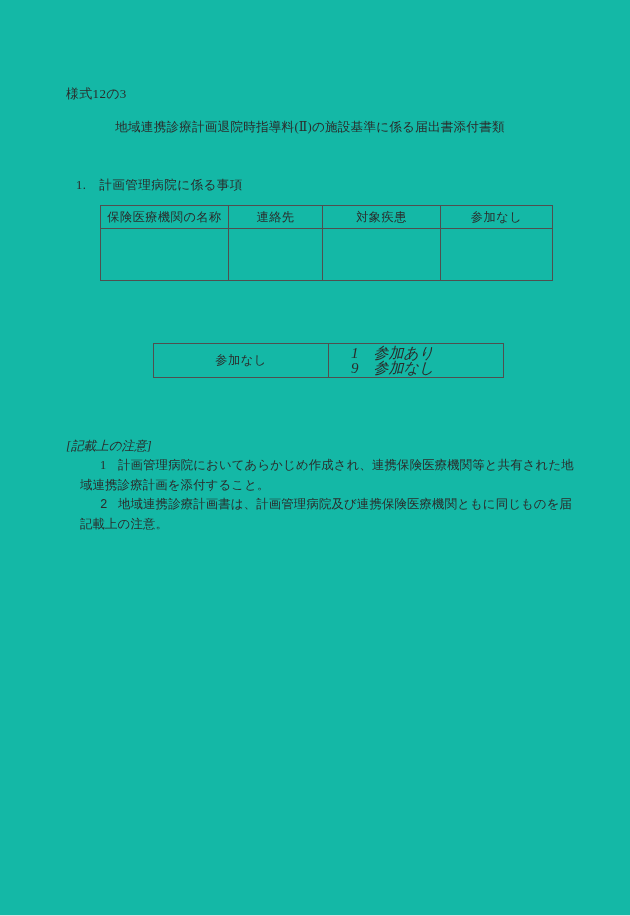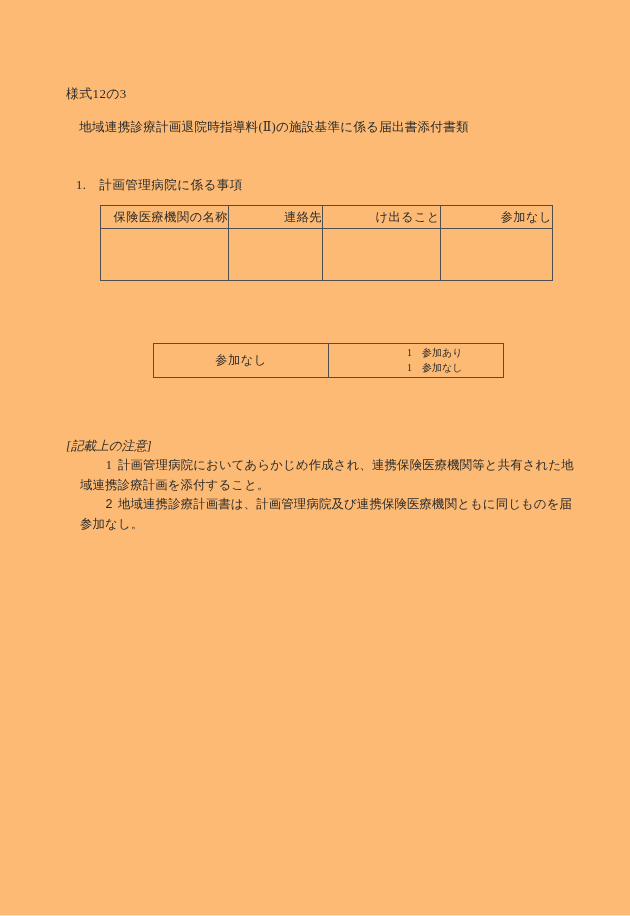--- a/index.html
+++ b/index.html
@@ -4,40 +4,41 @@
 <style>
   html, body {
     margin: 0;
     padding: 0;
     background: #ffffff;
   }
   .page {
     position: relative;
     width: 630px;
     height: 916px;
-    background: #fdba74;
+    background: #14b8a6;
     font-family: "Liberation Serif", "DejaVu Serif", serif;
     color: #2b2b2b;
     overflow: hidden;
   }
   .abs { position: absolute; }
 
   .form-number {
     left: 66px;
     top: 85px;
     font-size: 13px;
     letter-spacing: 0.3px;
   }
   .doc-title {
     left: 0;
     width: 548px;
     top: 119px;
     text-align: center;
     font-size: 12.6px;
     letter-spacing: 0.2px;
+    padding-left: 36px;
   }
   .section-heading {
     left: 76px;
     font-size: 12.6px;
     letter-spacing: 0.4px;
   }
   .sec1-heading { top: 177px; }
   .sec2-heading { top: 321px; }
 
   table {
@@ -51,21 +52,21 @@
   }
 
   .table1 {
     left: 100px;
     top: 205px;
     width: 452px;
   }
   .table1 th {
     height: 22px;
     font-size: 12.2px;
-    text-align: right;
+    text-align: center;
     vertical-align: middle;
     letter-spacing: 0.5px;
   }
   .table1 td.empty-cell {
     height: 51px;
   }
 
   .table2 {
     left: 153px;
     top: 343px;
@@ -74,36 +75,36 @@
   .table2 td {
     height: 33px;
     vertical-align: middle;
   }
   .table2 .label-cell {
     text-align: center;
     font-size: 12.2px;
     letter-spacing: 0.6px;
   }
   .table2 .options-cell {
-    padding-left: 78px;
-    font-size: 10px;
+    padding-left: 22px;
+    font-size: 15px;
     line-height: 14.6px;
+    font-style: italic;
   }
 
   .notes-heading {
     left: 66px;
     top: 438px;
     font-size: 12.6px;
     font-style: italic;
   }
   .note-line {
     font-size: 12.4px;
     letter-spacing: 0.15px;
     white-space: nowrap;
-    text-align: center;
   }
   .note-first { left: 100px; }
   .note-cont  { left: 80px; }
   .nl1 { top: 457px; }
   .nl2 { top: 477px; }
   .nl3 { top: 496px; font-family: Liberation Mono, monospace; }
   .nl4 { top: 516px; }
   .note-num {
     display: inline-block;
     width: 18px;
@@ -132,21 +133,21 @@
     <colgroup>
       <col style="width:128px">
       <col style="width:94px">
       <col style="width:118px">
       <col style="width:112px">
     </colgroup>
     <thead>
       <tr>
         <th>保険医療機関の名称</th>
         <th>連絡先</th>
-        <th>け出ること</th>
+        <th>対象疾患</th>
         <th>参加なし</th>
       </tr>
     </thead>
     <tbody>
       <tr>
         <td class="empty-cell"></td>
         <td class="empty-cell"></td>
         <td class="empty-cell"></td>
         <td class="empty-cell"></td>
       </tr>
@@ -157,33 +158,33 @@
   <table class="abs table2">
     <colgroup>
       <col style="width:175px">
       <col style="width:175px">
     </colgroup>
     <tbody>
       <tr>
         <td class="label-cell">参加なし</td>
         <td class="options-cell">
           <div>1　参加あり</div>
-          <div>1　参加なし</div>
+          <div>9　参加なし</div>
         </td>
       </tr>
     </tbody>
   </table>
 
   <div class="abs notes-heading">[記載上の注意]</div>
 
   <div class="abs note-line note-first nl1">
     <span class="note-num">1</span><span>計画管理病院においてあらかじめ作成され、連携保険医療機関等と共有された地</span>
   </div>
   <div class="abs note-line note-cont nl2">域連携診療計画を添付すること。</div>
 
   <div class="abs note-line note-first nl3">
     <span class="note-num">2</span><span>地域連携診療計画書は、計画管理病院及び連携保険医療機関ともに同じものを届</span>
   </div>
-  <div class="abs note-line note-cont nl4">参加なし。</div>
+  <div class="abs note-line note-cont nl4">記載上の注意。</div>
 
   <div class="abs page-bottom-edge"></div>
 
 </div>
 
 </body></html>

